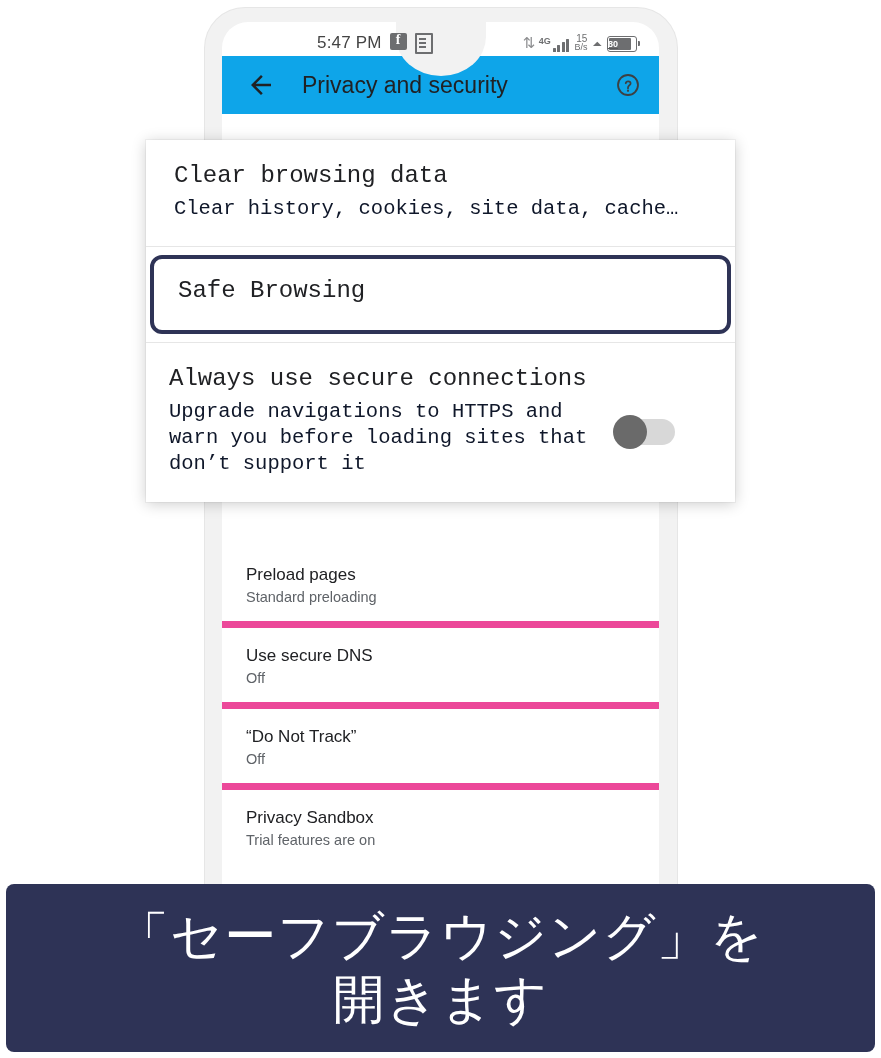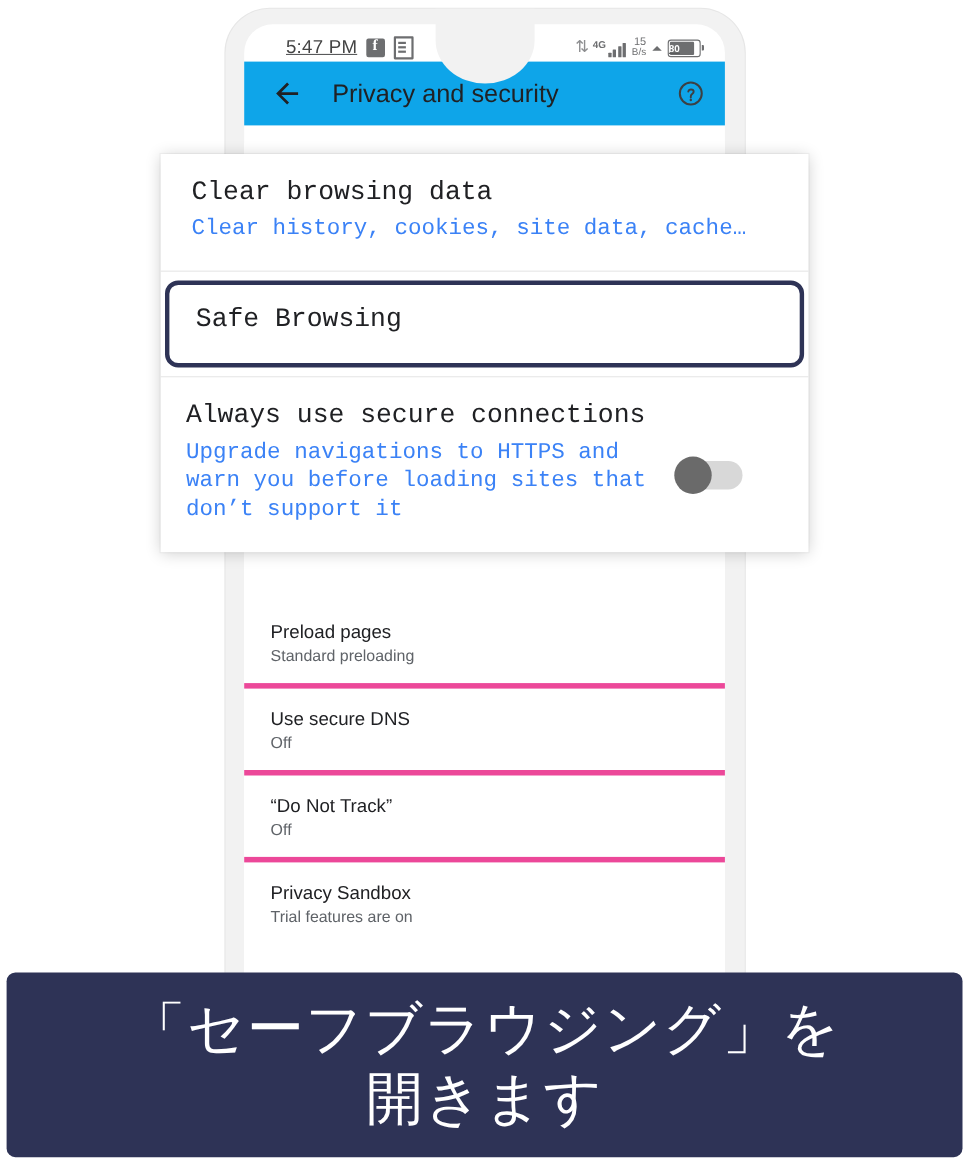--- a/index.html
+++ b/index.html
@@ -56,24 +56,22 @@
     width: 437px;
     height: 30px;
     display: flex;
     align-items: center;
     z-index: 7;
     color: #58595b;
     font-size: 17px;
   }
   .status-left {
     display: flex;
-    align-items: center;
     gap: 8px;
-    margin-left: 38px;
-    text-decoration: underline;
+    margin-left: 95px;
   }
   .status-right {
     display: flex;
     align-items: flex-end;
     gap: 5px;
     margin-left: auto;
     margin-right: 22px;
   }
   .status-time { font-size: 17px; color: #444; letter-spacing: .2px; }
 
@@ -205,21 +203,21 @@
     position: absolute;
     left: 222px;
     top: 130px;
     width: 437px;
     bottom: 0;
     background: #ffffff;
     z-index: 2;
   }
   .list-row {
     padding: 18px 24px 16px 24px;
-    border-bottom: 5px solid #ec4899;
+    border-bottom: 7px solid #ec4899;
   }
   .list-row:last-child { border-bottom: none; }
   .row-title {
     font-size: 17px;
     color: #202124;
     margin-bottom: 4px;
   }
   .row-sub {
     font-size: 14.5px;
     color: #5f6368;
@@ -246,21 +244,21 @@
     margin: 0;
   }
   .ov-title {
     font-size: 24px;
     color: #202124;
     margin-bottom: 6px;
     line-height: 1.15;
   }
   .ov-sub {
     font-size: 20.5px;
-    color: #3b82f6;
+    color: #0f172a;
     line-height: 1.28;
   }
 
   
   #safe-browsing-item {
     border: 4px solid #2e3356;
     border-radius: 12px;
     margin: 0 4px;
     padding: 18px 24px 20px 24px;
     background: #ffffff;

